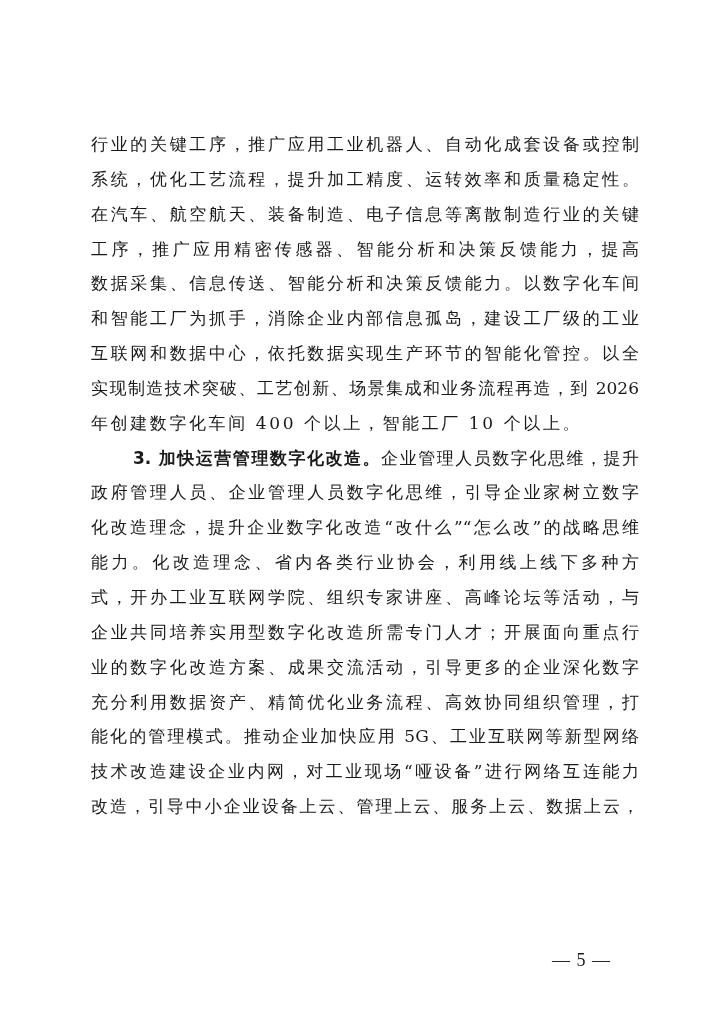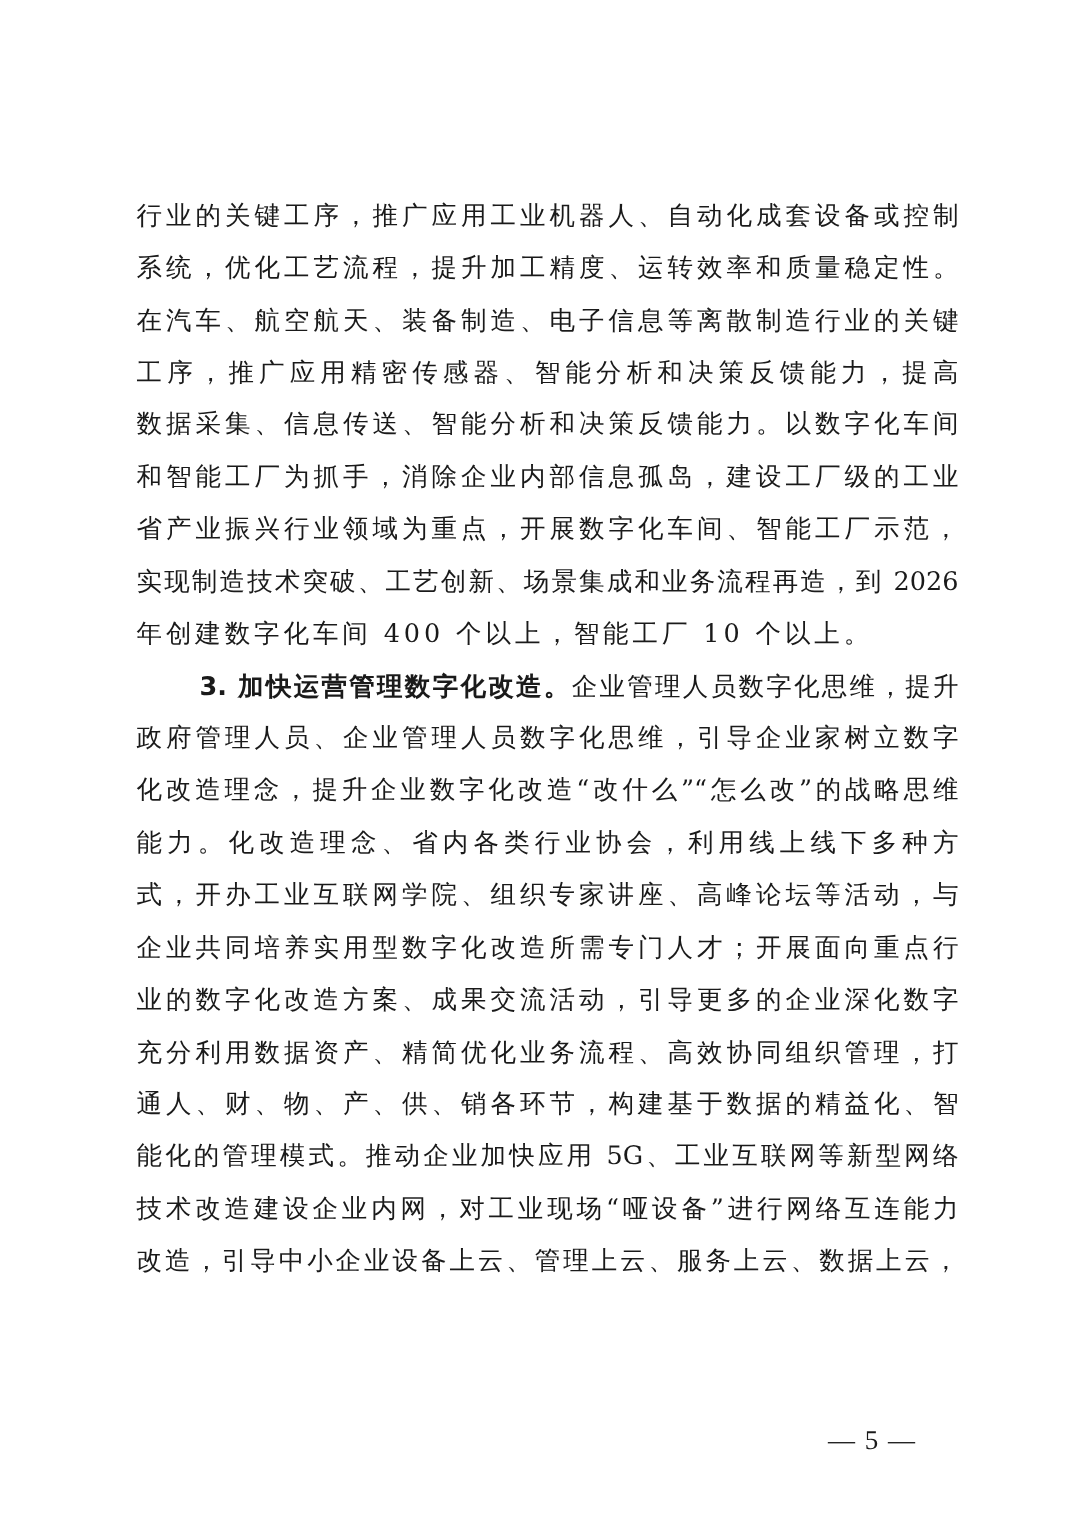--- a/index.html
+++ b/index.html
@@ -65,32 +65,31 @@
 <body>
 
 <div class="page">
   <div class="body-text">
     <span class="line">行业的关键工序，推广应用工业机器人、自动化成套设备或控制</span>
     <span class="line">系统，优化工艺流程，提升加工精度、运转效率和质量稳定性。</span>
     <span class="line">在汽车、航空航天、装备制造、电子信息等离散制造行业的关键</span>
     <span class="line">工序，推广应用精密传感器、智能分析和决策反馈能力，提高</span>
     <span class="line">数据采集、信息传送、智能分析和决策反馈能力。以数字化车间</span>
     <span class="line">和智能工厂为抓手，消除企业内部信息孤岛，建设工厂级的工业</span>
-    <span class="line">省产业振兴行业领域为重点，开展数字化车间、智能工厂示范，</span>
+    <span class="line">互联网和数据中心，依托数据实现生产环节的智能化管控。以全</span>
     <span class="line">实现制造技术突破、工艺创新、场景集成和业务流程再造，到 2026</span>
     <span class="line last">年创建数字化车间 400 个以上，智能工厂 10 个以上。</span>
 
     <span class="line indent"><span class="heading-bold">3. 加快运营管理数字化改造。</span><span>企业管理人员数字化思维，提升</span></span>
     <span class="line">政府管理人员、企业管理人员数字化思维，引导企业家树立数字</span>
     <span class="line">化改造理念，提升企业数字化改造“改什么”“怎么改”的战略思维</span>
     <span class="line">能力。化改造理念、省内各类行业协会，利用线上线下多种方</span>
     <span class="line">式，开办工业互联网学院、组织专家讲座、高峰论坛等活动，与</span>
     <span class="line">企业共同培养实用型数字化改造所需专门人才；开展面向重点行</span>
     <span class="line">业的数字化改造方案、成果交流活动，引导更多的企业深化数字</span>
     <span class="line">充分利用数据资产、精简优化业务流程、高效协同组织管理，打</span>
-    <span class="line">通人、财、物、产、供、销各环节，构建基于数据的精益化、智</span>
     <span class="line">能化的管理模式。推动企业加快应用 5G、工业互联网等新型网络</span>
     <span class="line">技术改造建设企业内网，对工业现场“哑设备”进行网络互连能力</span>
     <span class="line">改造，引导中小企业设备上云、管理上云、服务上云、数据上云，</span>
   </div>
 
   <div class="page-number">— 5 —</div>
 </div>
 
 </body></html>

